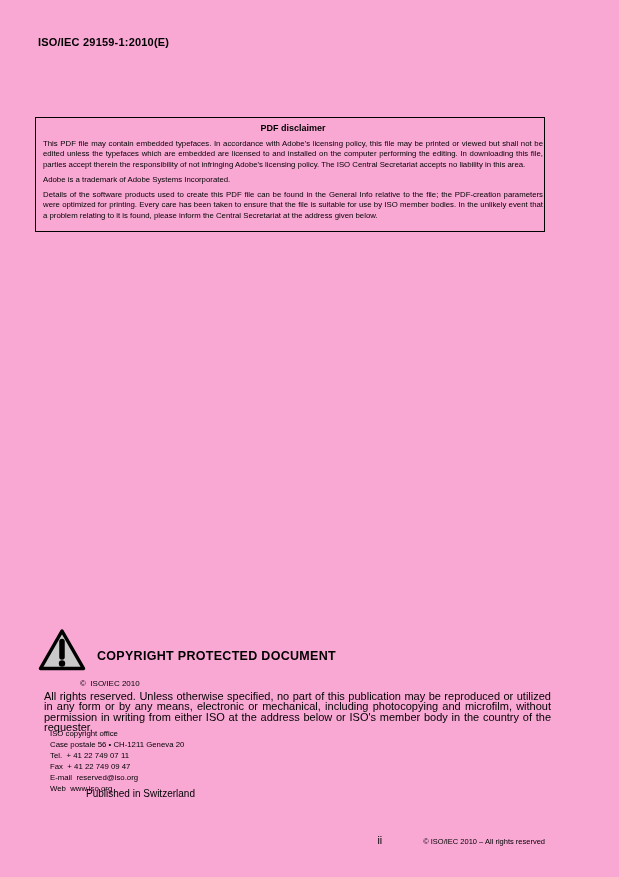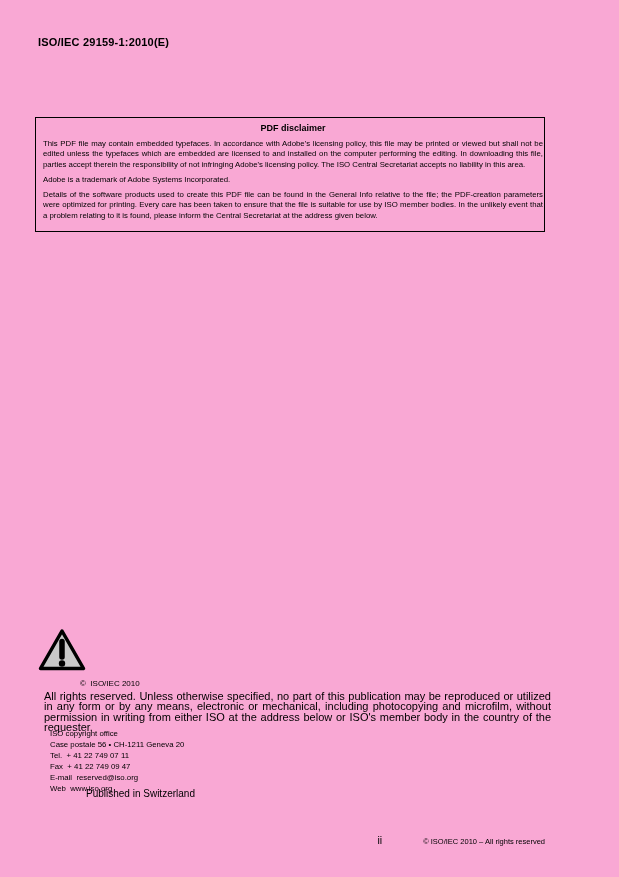--- a/index.html
+++ b/index.html
@@ -119,20 +119,21 @@
   </div>
 
   <div class="warning-triangle">
     <svg viewBox="0 0 48 44" width="48" height="44" aria-hidden="true">
       <path d="M24 3 L45.5 40.5 L2.5 40.5 Z" stroke="#000000" stroke-width="3.5" stroke-linejoin="round" fill="#c9c9c9"></path>
       <path d="M24 13.5 L24 29" stroke="#000000" stroke-width="5.5" stroke-linecap="round" fill="none"></path>
       <circle cx="24" cy="35.5" r="3.2" fill="#000000"></circle>
     </svg>
   </div>
 
+  <div class="copyright-heading">COPYRIGHT PROTECTED DOCUMENT</div>
 
   <div class="copyright-notice">©  ISO/IEC 2010</div>
 
   <div class="rights-text">All rights reserved. Unless otherwise specified, no part of this publication may be reproduced or utilized in any form or by any means, electronic or mechanical, including photocopying and microfilm, without permission in writing from either ISO at the address below or ISO's member body in the country of the requester.</div>
 
   <div class="address-block">
     <div class="address-line">ISO copyright office</div>
     <div class="address-line">Case postale 56 • CH-1211 Geneva 20</div>
     <div class="address-line">Tel.  + 41 22 749 07 11</div>
     <div class="address-line">Fax  + 41 22 749 09 47</div>

